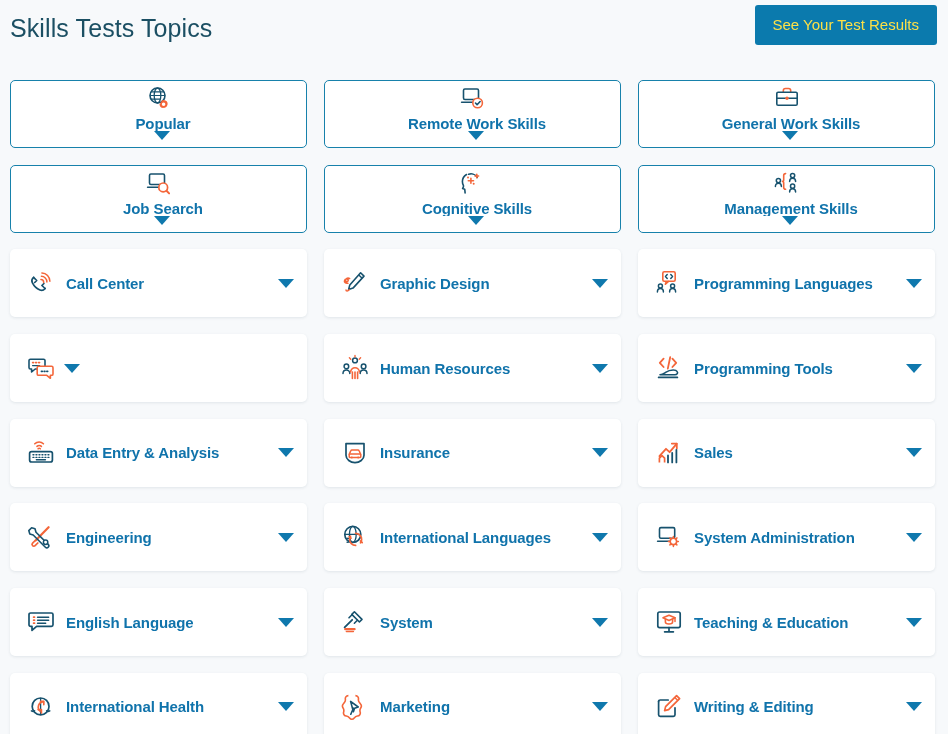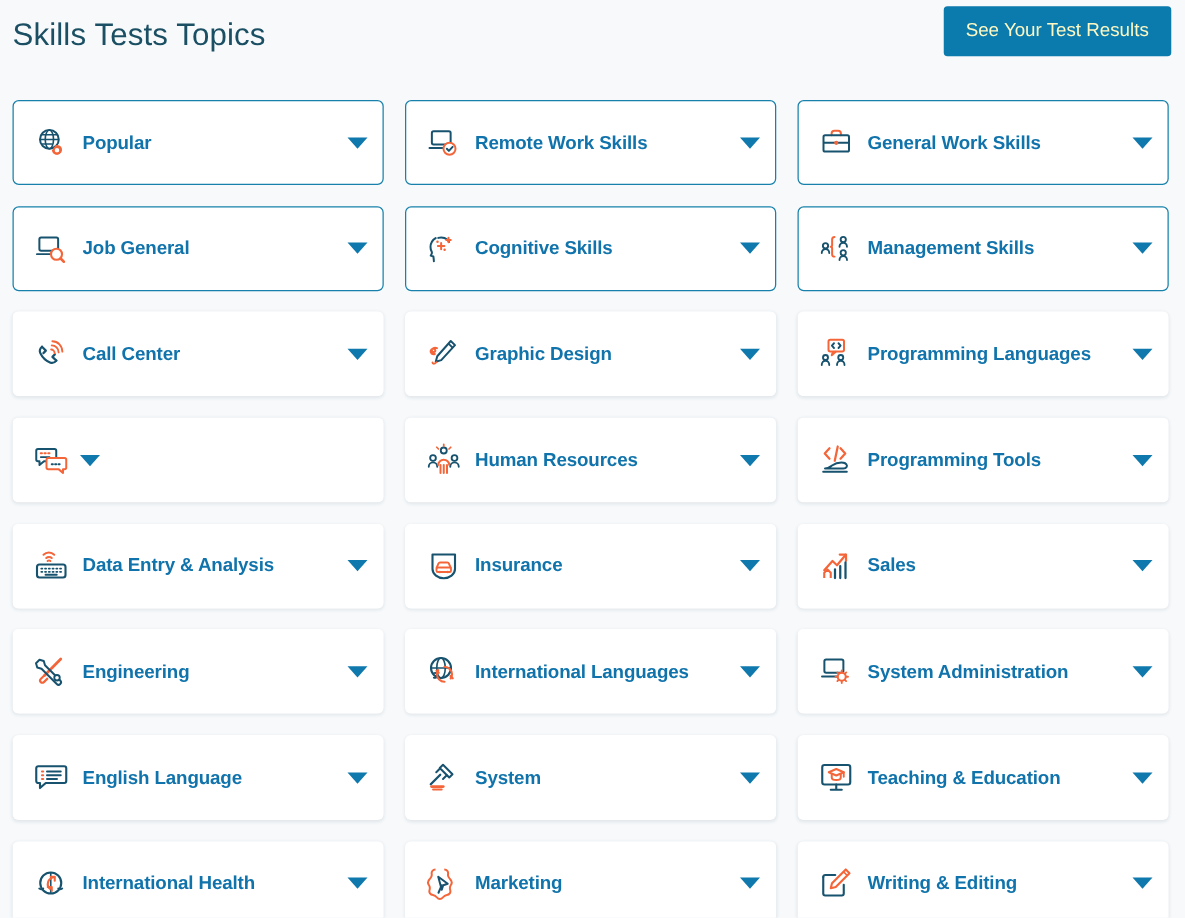--- a/index.html
+++ b/index.html
@@ -35,21 +35,21 @@
     letter-spacing: 0.1px;
     white-space: nowrap;
   }
   .results-btn {
     position: absolute;
     right: 11px;
     top: 5px;
     height: 40px;
     padding: 0 18px;
     background: #0b7aad;
-    color: #fef9c3;
+    color: #fde047;
     border: none;
     border-radius: 3px;
     font-family: "Liberation Sans", sans-serif;
     font-size: 15px;
     font-weight: 400;
     line-height: 40px;
     cursor: pointer;
     white-space: nowrap;
   }
 
@@ -76,20 +76,21 @@
     display: flex;
     align-items: center;
     padding-left: 13px;
     padding-right: 12px;
     cursor: pointer;
     overflow: hidden;
   }
   .topic-card.highlight {
     border: 1px solid #1781ab;
     box-shadow: none;
+    flex-direction: column;
   }
 
   .topic-icon {
     flex: 0 0 34px;
     width: 34px;
     height: 34px;
     display: flex;
     align-items: center;
     justify-content: center;
   }
@@ -167,21 +168,21 @@
       </div>
       <div class="topic-card highlight">
         <span class="topic-icon">
           <svg width="28" height="28" viewBox="0 0 28 28" fill="none">
     <rect x="4.5" y="5" width="15" height="10.5" rx="1.4" stroke="#17526e" stroke-width="1.6"></rect>
     <path d="M2.6 18.3h12" stroke="#17526e" stroke-width="1.6" stroke-linecap="round"></path>
     <circle cx="18.2" cy="18.4" r="4.4" fill="#fff" stroke="#f4663a" stroke-width="1.7"></circle>
     <path d="M21.5 21.8l2.6 2.6" stroke="#f4663a" stroke-width="2" stroke-linecap="round"></path>
           </svg>
         </span>
-        <span class="topic-label">Job General</span>
+        <span class="topic-label">Job Search</span>
         <span class="topic-caret"></span>
       </div>
       <div class="topic-card highlight">
         <span class="topic-icon">
           <svg width="28" height="28" viewBox="0 0 28 28" fill="none">
     <path d="M7.5 5.5C5 7 3.4 9.6 3.4 12.6c0 1.3.3 2.5.9 3.6.3.6.3 1.3 0 1.9l-.7 1.4 2.1.7c.3 2 .4 3.2.4 3.8" stroke="#17526e" stroke-width="1.6" stroke-linecap="round" stroke-linejoin="round"></path>
     <path d="M9.6 5.3c3.4-1.1 7 .3 8.6 3.2" stroke="#17526e" stroke-width="1.6" stroke-linecap="round"></path>
     <path d="M9.3 11.8h5.2M11.9 9.3v5" stroke="#f4663a" stroke-width="1.6" stroke-linecap="round"></path>
     <circle cx="9" cy="8.4" r="1" fill="#f4663a"></circle>
             <circle cx="14.7" cy="14.7" r="1" fill="#f4663a"></circle>

